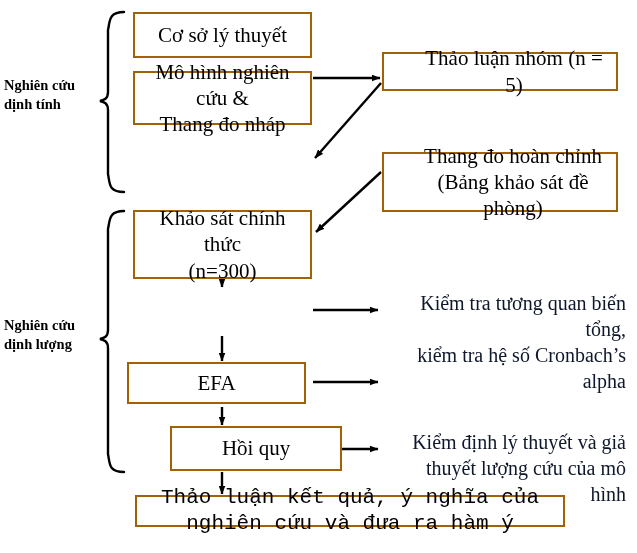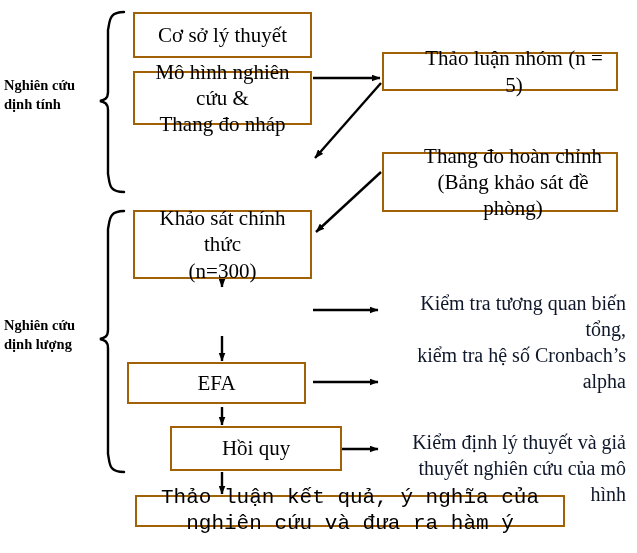--- a/index.html
+++ b/index.html
@@ -113,15 +113,15 @@
 
   <div class="box" style="left:133px; top:426px; width:172px; height:45px;margin-left:37px;">Hồi quy</div>
 
   <div class="box" style="left:135px; top:495px; width:430px; height:32px;font-family:Liberation Mono, monospace;">Thảo luận kết quả, ý nghĩa của nghiên cứu và đưa ra hàm ý</div>
 
   <div class="note" style="left:386px; top:290px; width:240px;">Kiểm tra tương quan biến tổng,
 kiểm tra hệ số Cronbach’s alpha</div>
 
 
   <div class="note" style="left:386px; top:429px; width:240px;">Kiểm định lý thuyết và giả
-thuyết nghiên cứu của mô hình</div>
+thuyết lượng cứu của mô hình</div>
 
 </div>
 
 </body></html>

